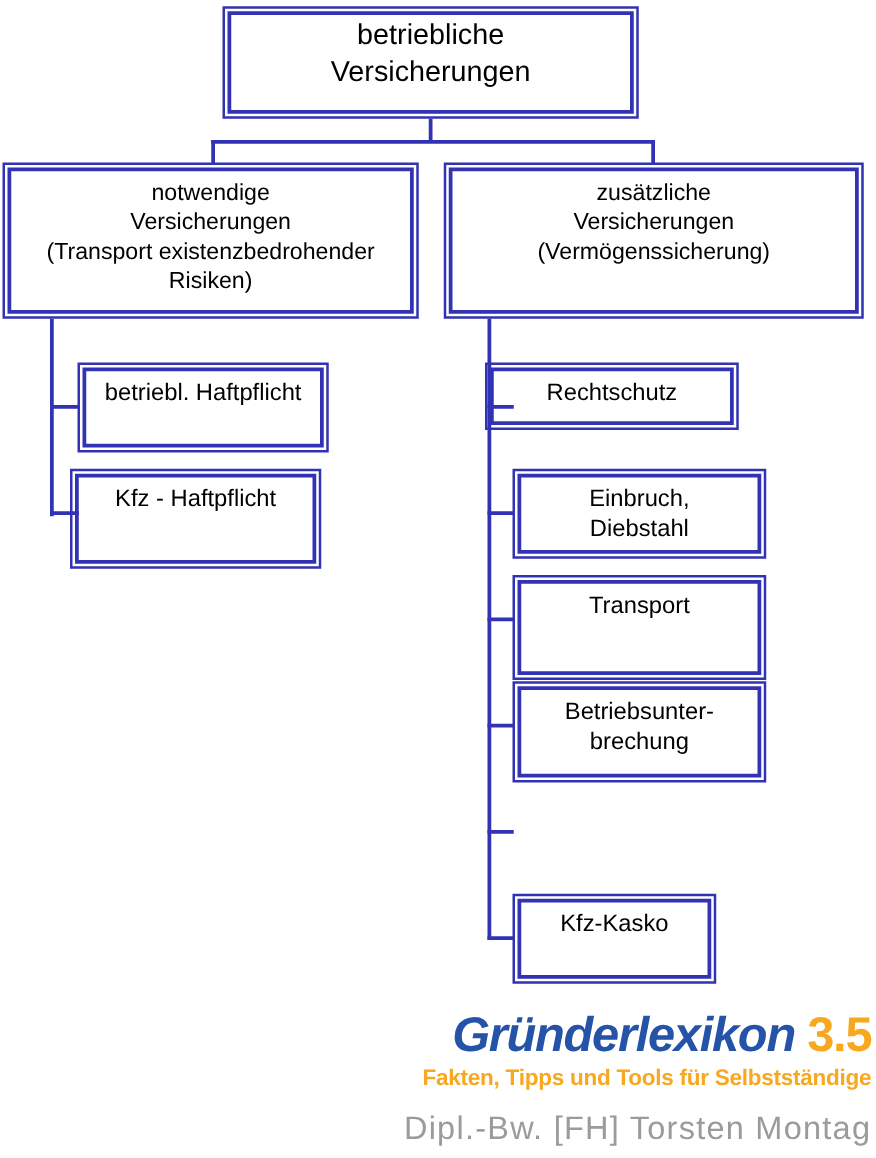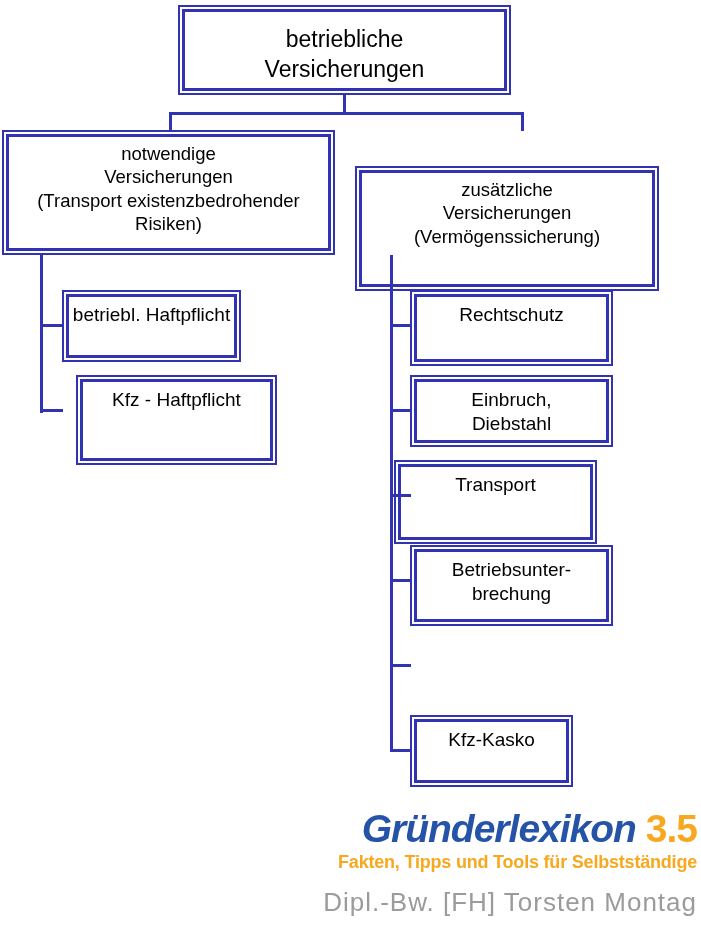--- a/index.html
+++ b/index.html
@@ -25,40 +25,40 @@
     box-sizing:border-box;
   }
   .node-inner{
     border:3px solid var(--line);
     width:100%;height:100%;
     box-sizing:border-box;
     text-align:center;
     white-space:pre-line;
     color:#000;
   }
-  .root .node-inner{font-size:23px;line-height:1.32;padding-top:12px;text-align:center;}
+  .root .node-inner{font-size:23px;line-height:1.32;padding-top:0;text-align:center;}
   .branch .node-inner{font-size:18.5px;line-height:1.26;padding-top:5px;}
   .leaf .node-inner{font-size:19px;line-height:1.28;padding-top:6px;}
 
   
   .h-line,.v-line{position:absolute;background:var(--line);}
   .h-line{height:3px;}
   .v-line{width:3px;}
 
   
   #root-node   {left:178px;top:5px;  width:333px;height:90px;}
   #branch-left {left:2px;  top:130px;width:333px;height:125px;}
-  #branch-right{left:355px;top:130px;width:304px;height:125px;margin-top:36px;}
+  #branch-right{left:355px;top:130px;width:336px;height:125px;}
 
-  #leaf-l0{left:62px;top:290px;width:179px;height:72px;}
-  #leaf-l1{left:76px;top:375px;width:201px;height:90px;}
+  #leaf-l0{left:62px;top:290px;width:201px;height:72px;}
+  #leaf-l1{left:56px;top:375px;width:201px;height:80px;}
 
-  #leaf-r0{left:410px;top:290px;width:203px;height:76px;}
+  #leaf-r0{left:388px;top:290px;width:203px;height:54px;}
   #leaf-r1{left:410px;top:375px;width:203px;height:72px;}
-  #leaf-r2{left:394px;top:460px;width:203px;height:84px;}
+  #leaf-r2{left:410px;top:460px;width:203px;height:84px;}
   #leaf-r3{left:410px;top:545px;width:203px;height:81px;}
   #leaf-r4{left:410px;top:630px;width:203px;height:72px;}
   #leaf-r5{left:410px;top:715px;width:163px;height:72px;}
 
   
   #footer{position:absolute;left:0;top:808px;width:697px;text-align:right;}
   .brand-line{font-weight:bold;font-size:39px;letter-spacing:-1px;line-height:1.1;}
   .brand-name{color:var(--logo-blue);font-style:italic;}
   .brand-version{color:var(--logo-orange);}
   .tagline{color:var(--logo-orange);font-weight:bold;font-size:18px;letter-spacing:-0.2px;margin-top:1px;line-height:1.2;}

